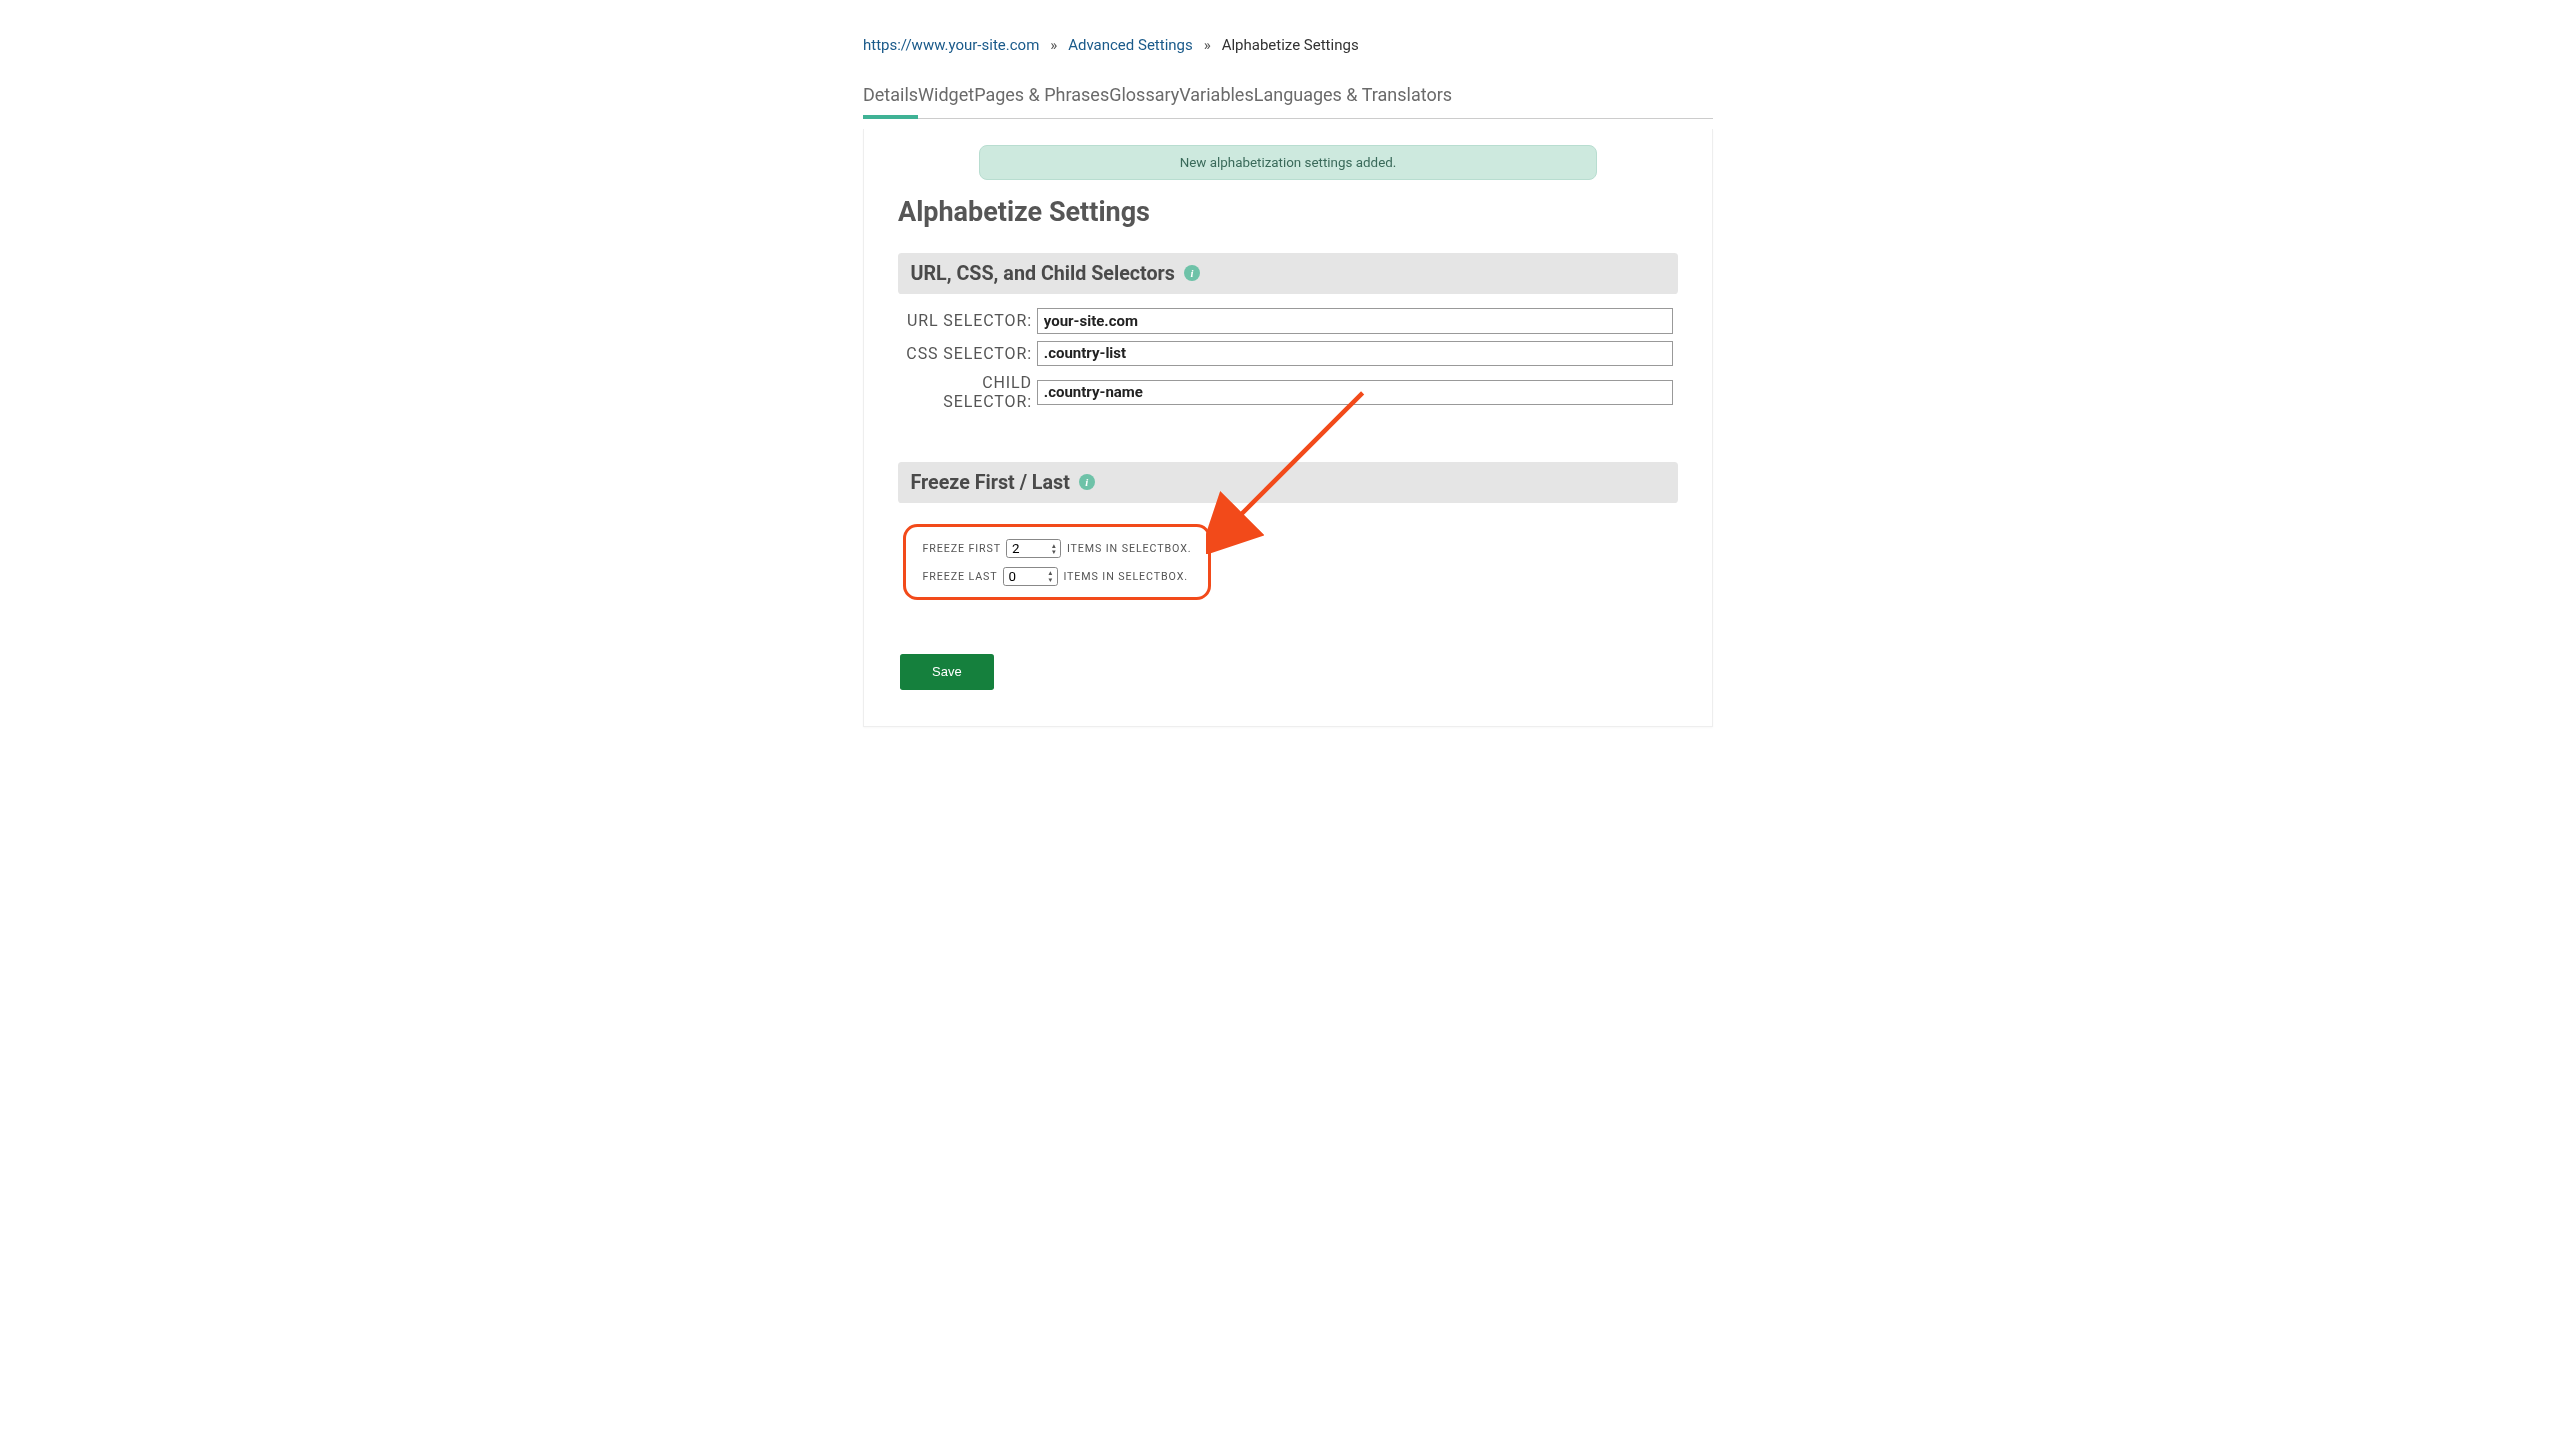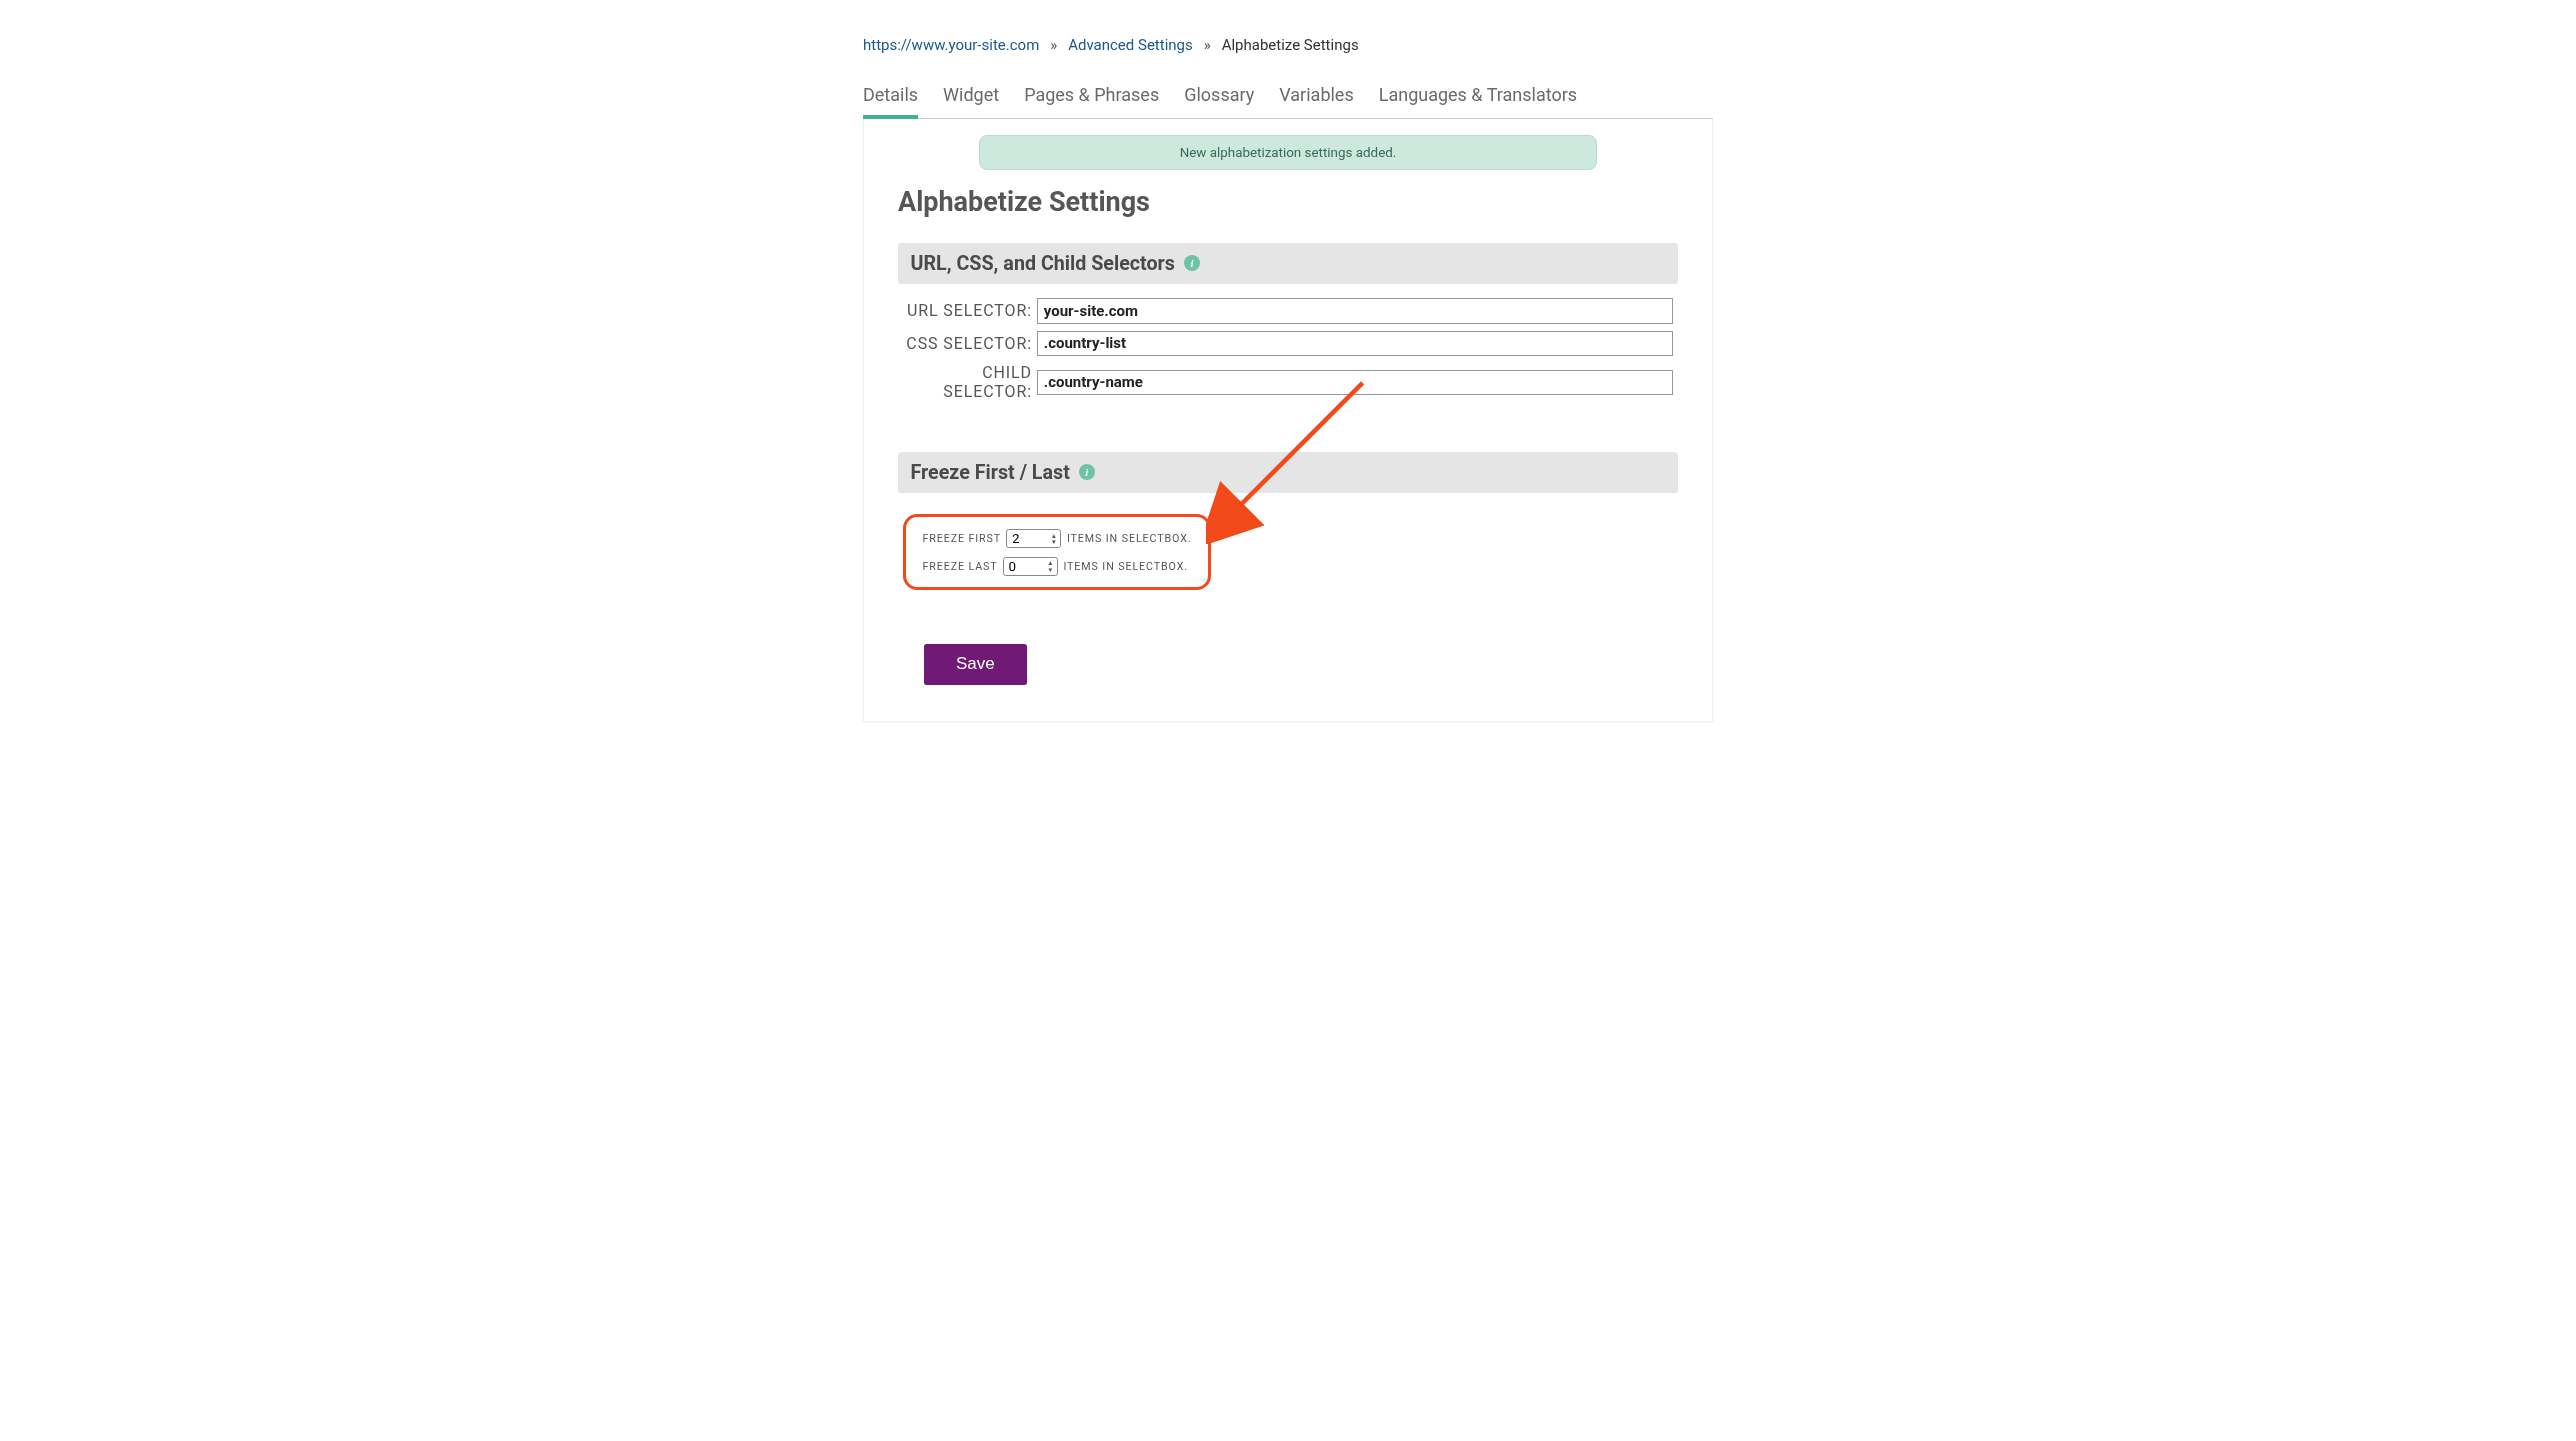--- a/index.html
+++ b/index.html
@@ -27,23 +27,22 @@
     }
     .breadcrumb .sep {
       color: #555;
       margin: 0 7.2px;
     }
     .breadcrumb .current {
       color: #333;
     }
     .tabs {
       display: flex;
-      gap: 25px;
       border-bottom: 0.9px solid #ccc;
-      margin-bottom: 0;
+      margin-bottom: 10px;
     }
     .tab {
       font-size: 18px;
       color: #6a6a6a;
       padding: 5.4px 0 12.5px 0;
       cursor: pointer;
       position: relative;
     }
     .tab.active {
       color: #6a6a6a;
@@ -190,29 +189,29 @@
     }
     .arrow-annotation {
       position: absolute;
       left: 300px;
       top: -152px;
       width: 179px;
       height: 179px;
       pointer-events: none;
     }
     .save-btn {
-      background: #701a75;
+      background: #15803d;
       color: #fff;
       border: none;
       border-radius: 2.7px;
-      font-size: 17px;
+      font-size: 13px;
       padding: 10.7px 32px;
       cursor: pointer;
       margin-top: 54px;
-      margin-left: 26px;
+      margin-left: 2px;
     }
   </style>
 </head>
 <body>
 
 <div class="container">
 
   <div class="breadcrumb">
     <a href="#">https://www.your-site.com</a>
     <span class="sep">»</span>

